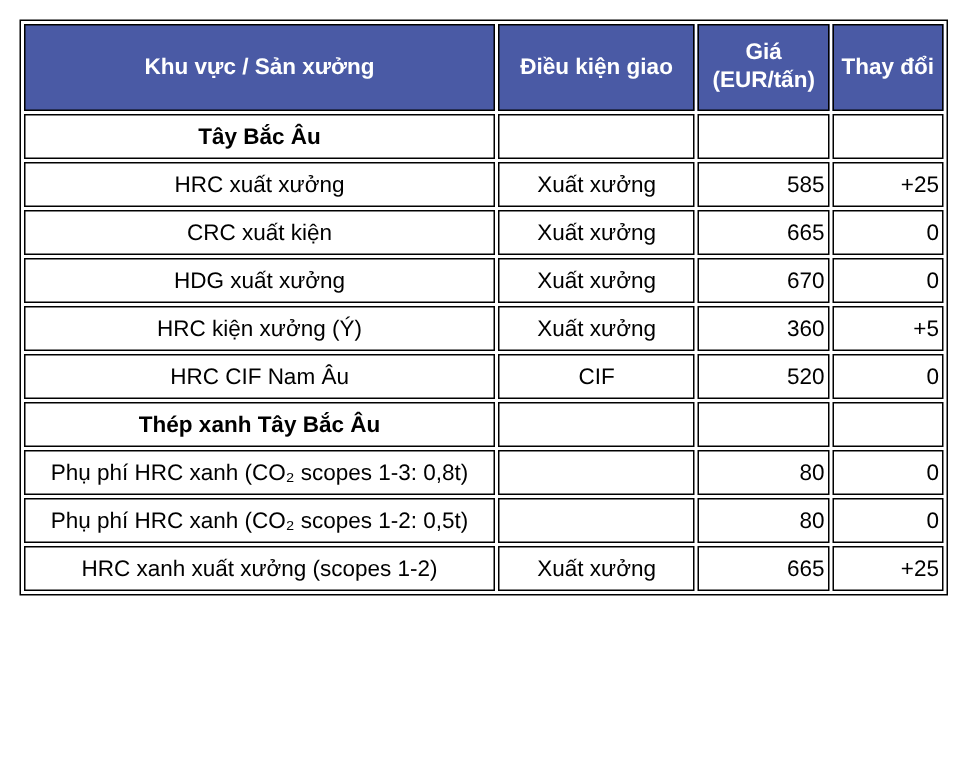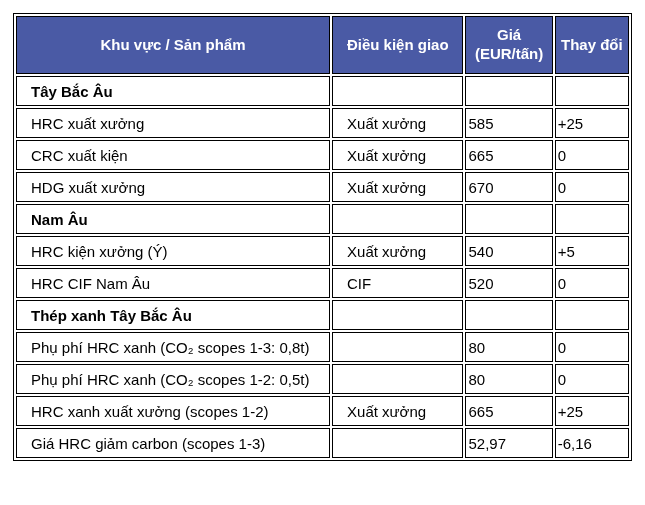--- a/index.html
+++ b/index.html
@@ -35,43 +35,43 @@
     line-height: 1.25;
     height: 56px;
     text-align: center;
     padding: 0 3px;
   }
   td {
     font-size: 15px;
     color: #000000;
     height: 28px;
     padding: 0 14px;
-    text-align: left;
+    text-align: center;
     background: #ffffff;
   }
-  td.col-price, td.col-change { text-align: left; padding: 0 2px; }
+  td.col-price, td.col-change { text-align: right; padding: 0 2px; }
   tr.section-row td.col-product { font-weight: bold; }
   col.c1 { width: 313px; }
   col.c2 { width: 131px; }
   col.c3 { width: 87px; }
   col.c4 { width: 74px; }
 </style>
 </head>
 <body>
 
 <table class="price-table">
   <colgroup>
     <col class="c1">
       <col class="c2">
       <col class="c3">
       <col class="c4">
   </colgroup>
   <thead>
     <tr>
-      <th>Khu vực / Sản phẩm</th>
+      <th>Khu vực / Sản xưởng</th>
       <th>Điều kiện giao</th>
       <th>Giá (EUR/tấn)</th>
       <th>Thay đổi</th>
     </tr>
   </thead>
   <tbody>
       <tr class="section-row">
     <td class="col-product">Tây Bắc Âu</td>
     <td class="col-condition"></td>
     <td class="col-price"></td>
@@ -88,30 +88,24 @@
     <td class="col-condition">Xuất xưởng</td>
     <td class="col-price">665</td>
     <td class="col-change">0</td>
   </tr>
       <tr>
     <td class="col-product">HDG xuất xưởng</td>
     <td class="col-condition">Xuất xưởng</td>
     <td class="col-price">670</td>
     <td class="col-change">0</td>
   </tr>
-      <tr class="section-row">
-    <td class="col-product">Nam Âu</td>
-    <td class="col-condition"></td>
-    <td class="col-price"></td>
-    <td class="col-change"></td>
-  </tr>
       <tr>
     <td class="col-product">HRC kiện xưởng (Ý)</td>
     <td class="col-condition">Xuất xưởng</td>
-    <td class="col-price">540</td>
+    <td class="col-price">360</td>
     <td class="col-change">+5</td>
   </tr>
       <tr>
     <td class="col-product">HRC CIF Nam Âu</td>
     <td class="col-condition">CIF</td>
     <td class="col-price">520</td>
     <td class="col-change">0</td>
   </tr>
       <tr class="section-row">
     <td class="col-product">Thép xanh Tây Bắc Âu</td>
@@ -130,20 +124,14 @@
     <td class="col-condition"></td>
     <td class="col-price">80</td>
     <td class="col-change">0</td>
   </tr>
       <tr>
     <td class="col-product">HRC xanh xuất xưởng (scopes 1-2)</td>
     <td class="col-condition">Xuất xưởng</td>
     <td class="col-price">665</td>
     <td class="col-change">+25</td>
   </tr>
-      <tr>
-    <td class="col-product">Giá HRC giảm carbon (scopes 1-3)</td>
-    <td class="col-condition"></td>
-    <td class="col-price">52,97</td>
-    <td class="col-change">-6,16</td>
-  </tr>
     </tbody>
 </table>
 
 </body></html>

